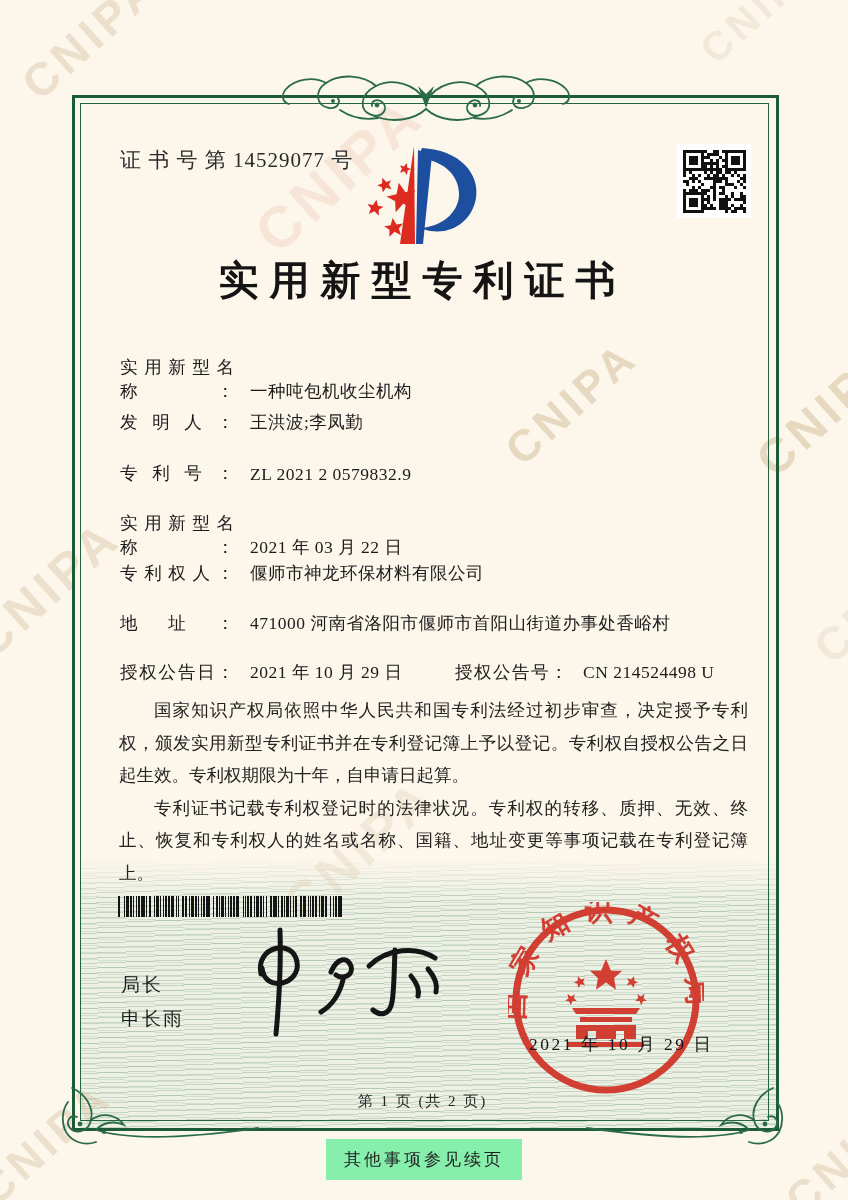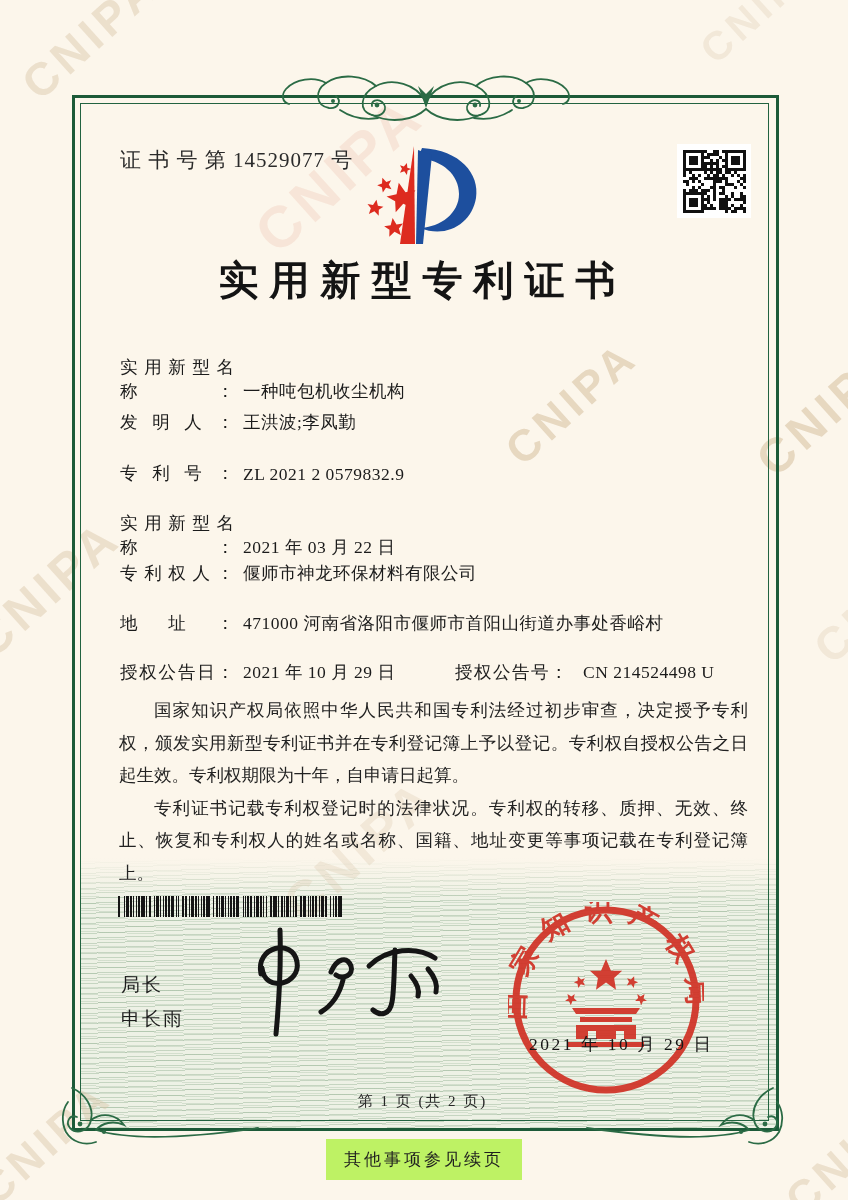--- a/index.html
+++ b/index.html
@@ -34,21 +34,21 @@
   .content{position:absolute;inset:0;z-index:5;}
   .cert-no{position:absolute;left:120px;top:146px;font-size:21px;color:#2a2a2a;letter-spacing:1px;}
   .qr{position:absolute;left:677px;top:144px;width:74px;height:74px;background:#fff;
       display:flex;align-items:center;justify-content:center;}
   .logo{position:absolute;left:352px;top:138px;width:132px;height:114px;}
   .title{position:absolute;left:72px;top:253px;width:701px;text-align:center;
     font-size:40px;font-weight:bold;color:#141414;letter-spacing:11px;}
 
   .row{position:absolute;left:120px;font-size:17.5px;color:#1b1b1b;}
   .row .lbl{display:inline-block;width:114px;text-align:justify;text-align-last:justify;vertical-align:bottom;}
-  .row .val{margin-left:9px;letter-spacing:.5px;white-space:nowrap;}
+  .row .val{margin-left:16px;letter-spacing:.5px;white-space:nowrap;}
   .row .grp2{position:absolute;left:335px;top:0;white-space:nowrap;}
   .row .lbl2{letter-spacing:1.5px;}
   .row .val2{margin-left:14px;letter-spacing:.5px;}
 
   .paras{position:absolute;left:119px;top:694px;width:629px;font-size:17.5px;
     line-height:1.86;color:#222;text-align:justify;}
   .paras p{margin:0;text-indent:2em;}
 
   .barcode{position:absolute;left:118px;top:896px;width:224px;height:21px;}
 
@@ -56,21 +56,21 @@
   .signer-name{position:absolute;left:121px;top:1006px;font-size:19px;color:#1d1d1d;letter-spacing:2px;}
   .signature{position:absolute;left:235px;top:922px;width:215px;height:118px;}
 
   .seal{position:absolute;left:508px;top:902px;width:196px;height:196px;opacity:.93;}
   .seal-date{position:absolute;left:529px;top:1032px;font-size:17.5px;color:#161616;
     letter-spacing:2.5px;z-index:6;white-space:nowrap;}
 
   .page-indicator{position:absolute;left:72px;top:1092px;width:701px;text-align:center;
     font-size:15px;color:#262626;letter-spacing:2px;}
   .footer-note{position:absolute;left:50%;transform:translateX(-50%);top:1139px;
-    background:#bef264;padding:9px 18px;font-size:17px;color:#1f1f1f;letter-spacing:3px;
+    background:#86efac;padding:9px 18px;font-size:17px;color:#1f1f1f;letter-spacing:3px;
     white-space:nowrap;z-index:6;}
 </style>
 </head>
 <body>
 
 <div class="page">
 
   <svg width="0" height="0" style="position:absolute" aria-hidden="true">
     <defs>
       <polygon id="star5" points="0,-10 2.94,-3.09 9.51,-3.09 4.76,1.18 5.88,8.09 0,3.8 -5.88,8.09 -4.76,1.18 -9.51,-3.09 -2.94,-3.09"></polygon>

